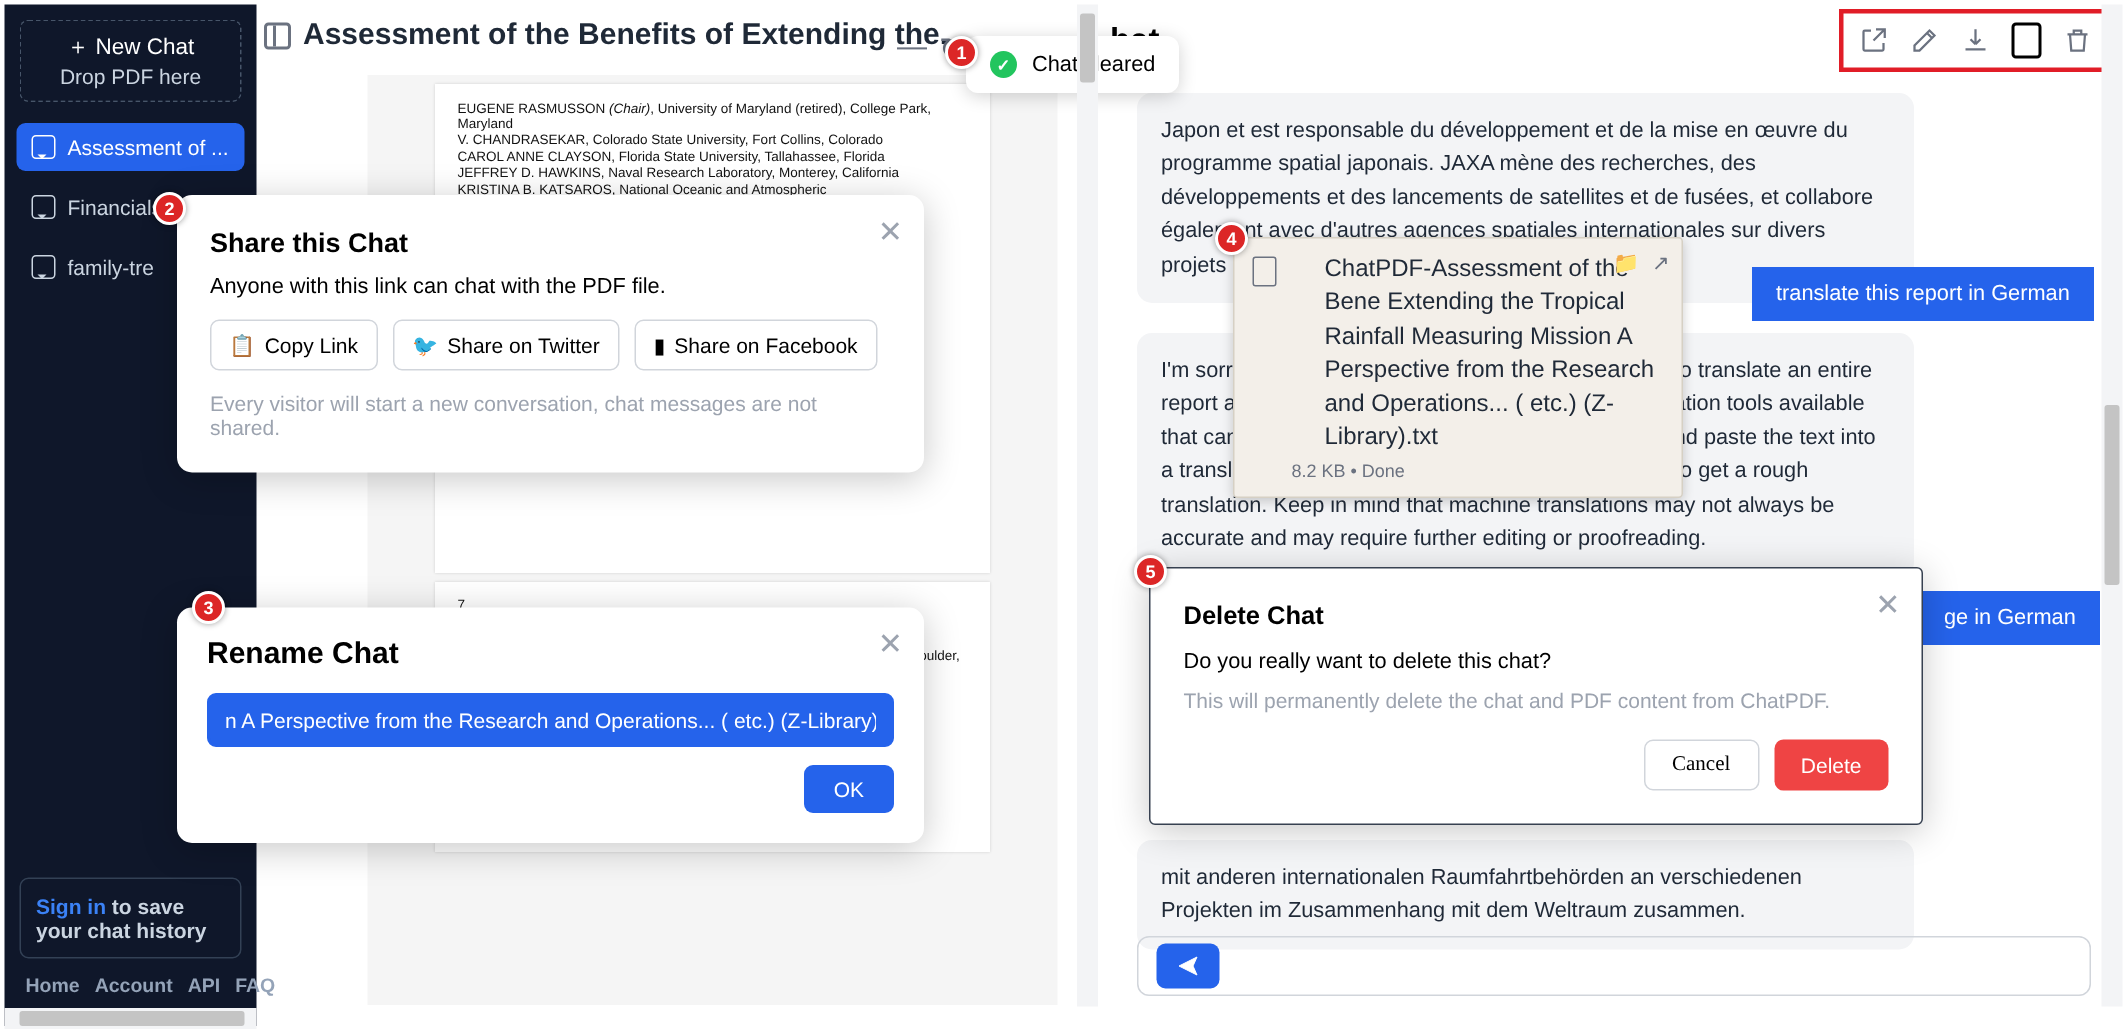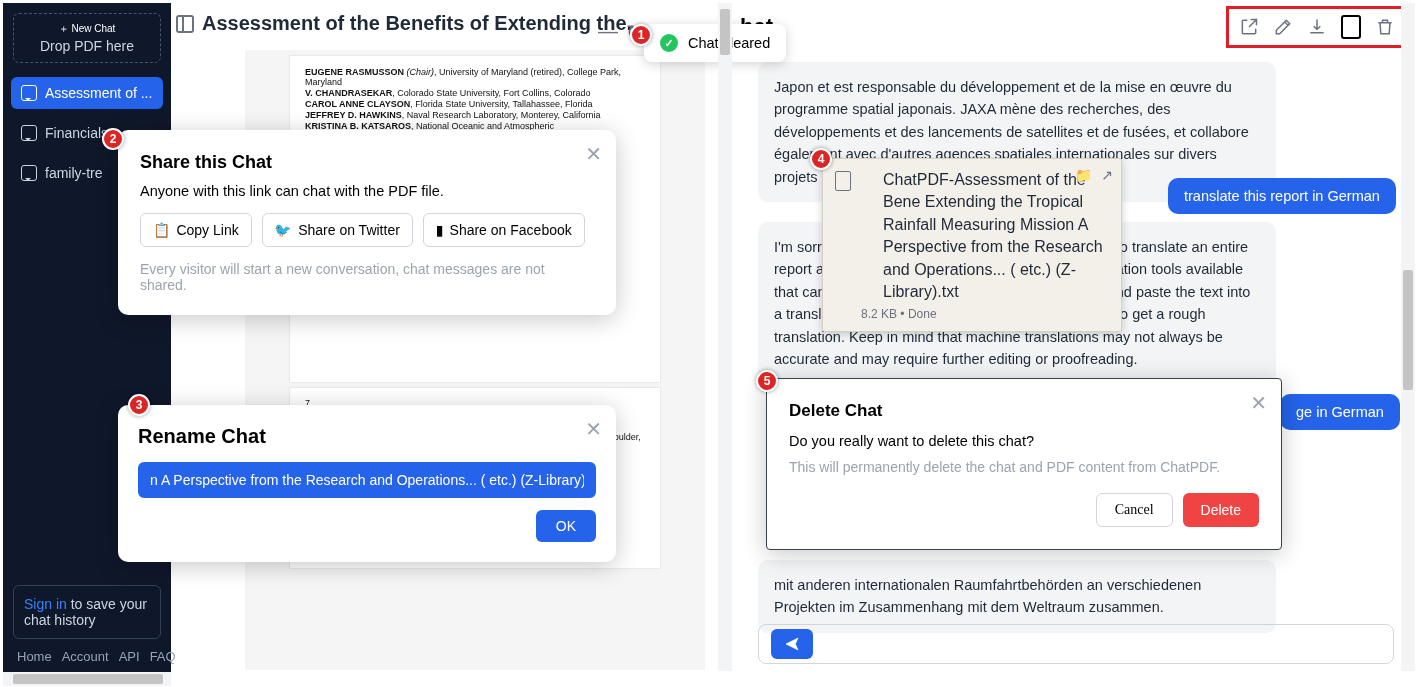--- a/index.html
+++ b/index.html
@@ -1,55 +1,55 @@
 <!DOCTYPE html>
 <html><head>
 <meta charset="utf-8">
 <style>
 * { margin: 0; padding: 0; box-sizing: border-box; font-family: -apple-system, BlinkMacSystemFont, "Segoe UI", Arial, sans-serif; }
 body { width: 1418px; height: 687px; background: #fff; position: relative; overflow: hidden; }
 .sidebar { position: absolute; left: 3px; top: 3px; width: 168px; height: 681px; background: #0f172a; display: flex; flex-direction: column; }
 .new-chat-btn { margin: 10px; padding: 8px; border: 1px dashed #475569; border-radius: 6px; text-align: center; color: #fff; cursor: pointer; }
-.new-chat-btn .main { font-size: 10px; font-weight: 500; }
+.new-chat-btn .main { font-size: 15px; font-weight: 500; }
 .new-chat-btn .sub { font-size: 14px; color: #cbd5e1; margin-top: 2px; }
 .sidebar-item { margin: 4px 8px; padding: 8px 10px; border-radius: 6px; display: flex; align-items: center; gap: 8px; color: #cbd5e1; font-size: 14px; cursor: pointer; }
 .sidebar-item.active { background: #2563eb; color: #fff; }
 .sidebar-item .chat-icon { width: 16px; height: 16px; border: 1.5px solid currentColor; border-radius: 3px; position: relative; flex-shrink: 0; }
 .sidebar-item .chat-icon::after { content: ''; position: absolute; bottom: -4px; left: 3px; border: 3px solid transparent; border-top-color: currentColor; }
-.sidebar-footer { margin-top: auto; padding: 10px; }
+.sidebar-footer { margin-top: auto; padding: 10px; font-weight: bold; }
 .signin-box { border: 1px solid #334155; border-radius: 6px; padding: 10px; color: #cbd5e1; font-size: 14px; }
 .signin-box a { color: #3b82f6; text-decoration: none; }
 .footer-links { display: flex; gap: 10px; padding: 10px 4px; font-size: 13px; color: #94a3b8; }
 .footer-links span { cursor: pointer; }
 .scrollbar-h { position: absolute; bottom: -2px; left: 0; right: 0; height: 14px; background: #f3f4f6; }
 .scrollbar-h .thumb { position: absolute; left: 10px; top: 2px; width: 150px; height: 10px; background: #c4c4c4; border-radius: 2px; }
 
 .pdf-header { position: absolute; left: 176px; top: 12px; display: flex; align-items: center; gap: 8px; }
 .panel-icon { width: 18px; height: 18px; border: 2px solid #6b7280; border-radius: 3px; position: relative; }
 .panel-icon::before { content: ''; position: absolute; left: 4px; top: 0; bottom: 0; width: 2px; background: #6b7280; }
 .pdf-title { font-size: 20px; font-weight: 600; color: #1f2937; }
 .pdf-tools { position: absolute; left: 598px; top: 20px; display: flex; gap: 8px; color: #6b7280; font-size: 20px; }
 
 .pdf-view { position: absolute; left: 245px; top: 50px; width: 460px; height: 620px; background: #f5f5f5; overflow: hidden; }
 .pdf-page { background: #fff; margin: 6px auto; width: 370px; padding: 10px 15px; font-size: 9px; color: #111; box-shadow: 0 0 2px rgba(0,0,0,.15); }
-.pdf-page .b { font-weight: 700; }
+.pdf-page .b { font-weight: 400; }
 .pdf-page .author-line { margin: 1px 0; }
 .pdf-page .center { text-align: center; font-weight: 700; margin-top: 8px; }
 .pdf-page .pnum { font-size: 9px; margin-bottom: 8px; }
 
 .chat-header { position: absolute; left: 740px; top: 14px; font-size: 22px; font-weight: 600; }
 .action-box { position: absolute; right: 10px; top: 6px; border: 3px solid #e11d27; padding: 6px 10px; display: flex; gap: 14px; align-items: center; }
 .action-box svg { width: 20px; height: 20px; stroke: #6b7280; stroke-width: 1.8; fill: none; cursor: pointer; }
 .action-box .tab { width: 20px; height: 24px; border: 2px solid #000; border-radius: 3px; }
 
 .msg-bot { position: absolute; background: #f3f4f6; border-radius: 10px; padding: 14px 16px; font-size: 14.5px; color: #1f2937; line-height: 1.55; }
 .msg-bot.m1 { left: 758px; top: 62px; width: 518px; }
 .msg-bot.m2 { left: 758px; top: 222px; width: 518px; }
 .msg-bot.m3 { left: 758px; top: 560px; width: 518px; }
-.msg-user { position: absolute; background: #2563eb; color: #fff; border-radius: 10px; padding: 10px 16px; font-size: 14.5px; }
+.msg-user { position: absolute; background: #2563eb; color: #fff; border-radius: 0; padding: 10px 16px; font-size: 14.5px; }
 .msg-user.u1 { left: 1168px; top: 178px; }
 .msg-user.u2 { left: 1280px; top: 394px; }
 
 .chat-input { position: absolute; left: 758px; top: 624px; width: 636px; height: 40px; border: 1px solid #d1d5db; border-radius: 8px; display: flex; align-items: center; padding: 0 8px 0 12px; }
 .chat-input input { border: none; outline: none; flex: 1; font-size: 14px; color: #6b7280; }
 .send-btn { width: 42px; height: 30px; background: #2563eb; border-radius: 6px; display: flex; align-items: center; justify-content: center; cursor: pointer; }
 .send-btn svg { stroke: #fff; fill: #fff; width: 16px; height: 16px; }
 
 .modal-share { position: absolute; left: 118px; top: 130px; width: 498px; background: #fff; border-radius: 10px; box-shadow: 0 4px 24px rgba(0,0,0,.22); padding: 22px; }
 .modal-share .close, .modal-rename .close, .modal-delete .close { position: absolute; right: 14px; top: 12px; color: #9ca3af; font-size: 20px; cursor: pointer; }

